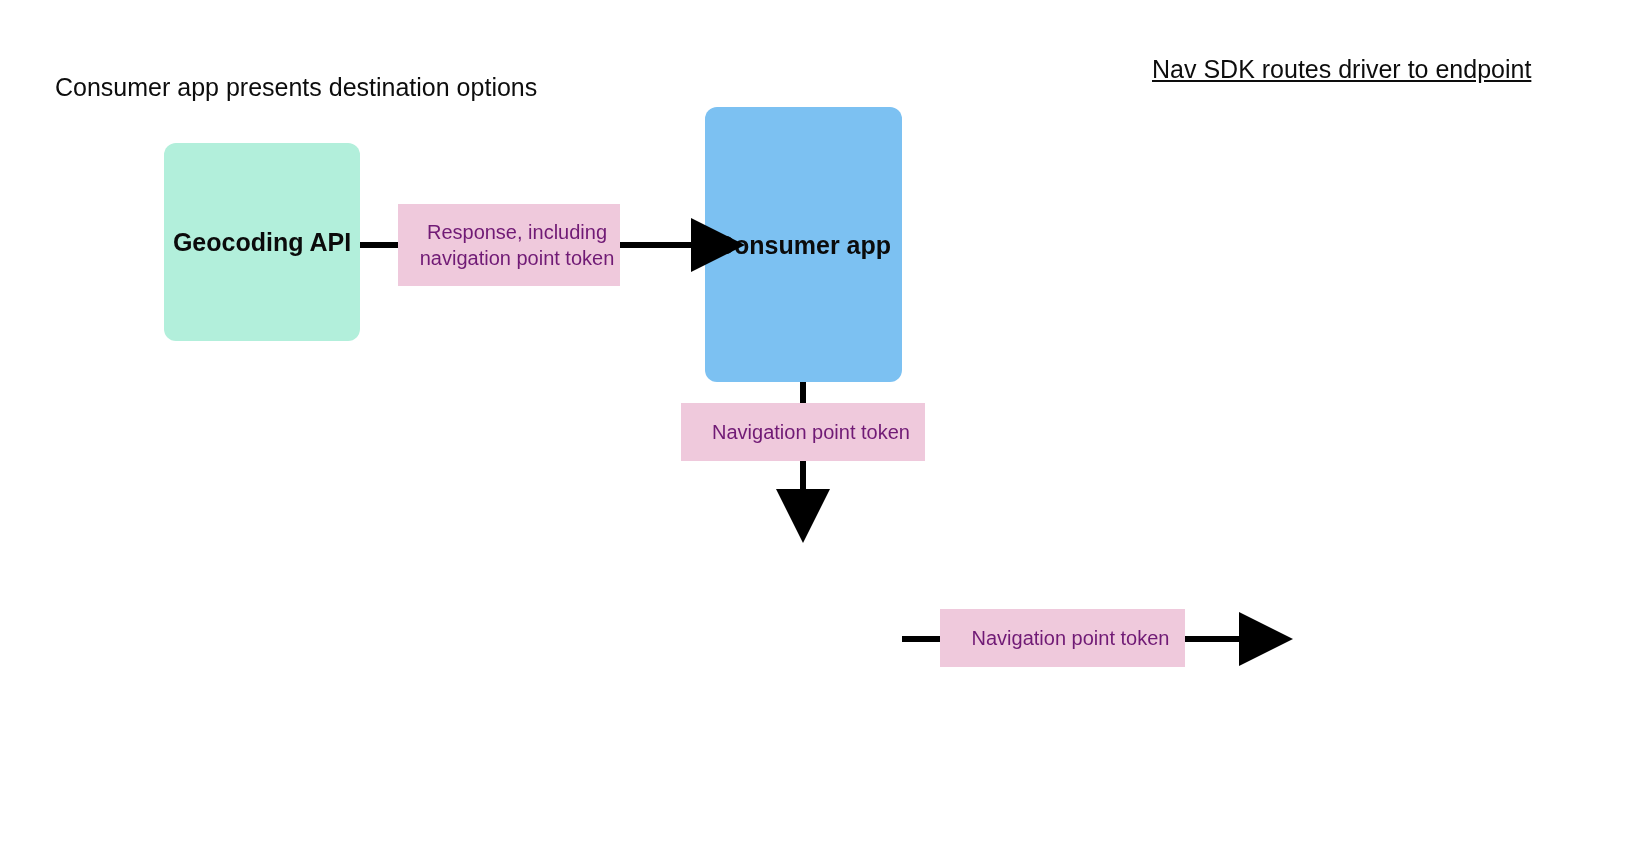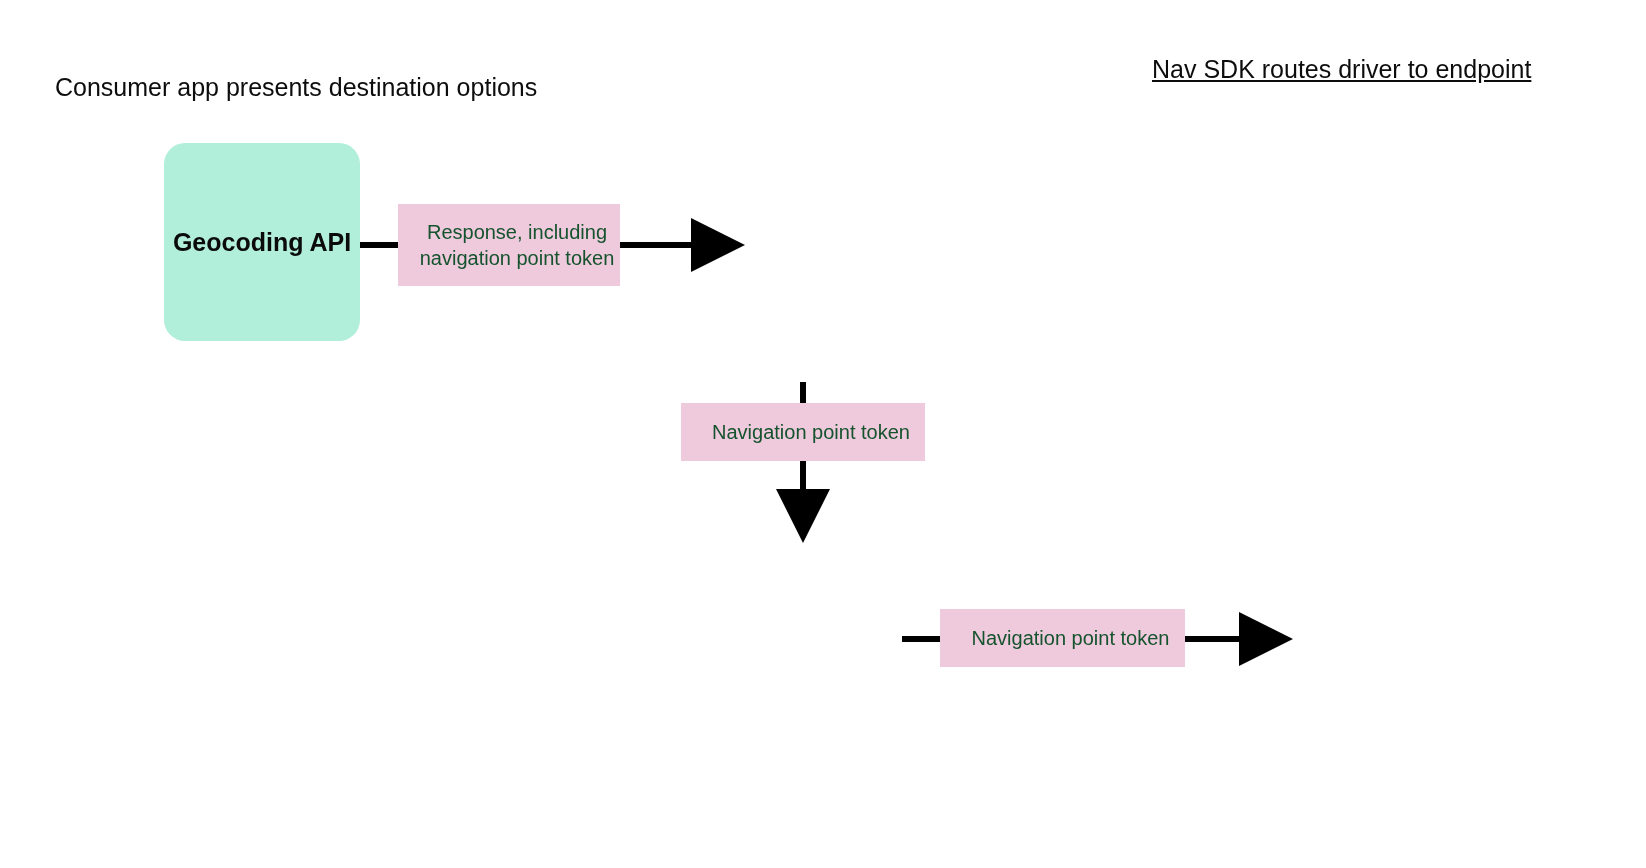--- a/index.html
+++ b/index.html
@@ -30,21 +30,21 @@
     font-weight: 400;
   }
   #hdr-1 { left: 55px;   top: 44px; margin-top: 28px; }
   #hdr-2 { left: 670px;  top: 54px; }
   #hdr-3 { left: 1152px; top: 54px; text-decoration: underline; }
 
   
   .node {
     position: absolute;
     box-sizing: border-box;
-    border-radius: 21px;
+    border-radius: 12px;
     display: flex;
     align-items: center;
     justify-content: center;
     text-align: center;
     font-weight: bold;
     font-size: 25px;
     line-height: 30px;
     color: #0b0b0b;
     padding: 6px;
   }
@@ -73,21 +73,21 @@
   .edge-label {
     position: absolute;
     box-sizing: border-box;
     background: #efc9dc;
     display: flex;
     align-items: center;
     justify-content: center;
     text-align: center;
     font-size: 20px;
     line-height: 26px;
-    color: #14532d;
+    color: #701a75;
     z-index: 3;
     padding-left: 16px;
   }
   #label-response {
     left: 398px; top: 204px;
     width: 222px; height: 82px;
   }
   #label-token-mid {
     left: 681px; top: 403px;
     width: 244px; height: 58px;
@@ -146,20 +146,23 @@
 
     <g>
       <line x1="1185" y1="639" x2="1245" y2="639" stroke="#000000" stroke-width="6" marker-end="url(#arrow-r)"></line>
     </g>
   </svg>
 
   <div class="node" id="node-geocoding">
     <span>Geocoding API</span>
   </div>
 
+  <div class="node" id="node-consumer">
+    <span>Consumer app</span>
+  </div>
 
 
 
   <div class="edge-label" id="label-response">
     <span>Response, including navigation point token</span>
   </div>
 
   <div class="edge-label" id="label-token-mid">
     <span>Navigation point token</span>
   </div>

